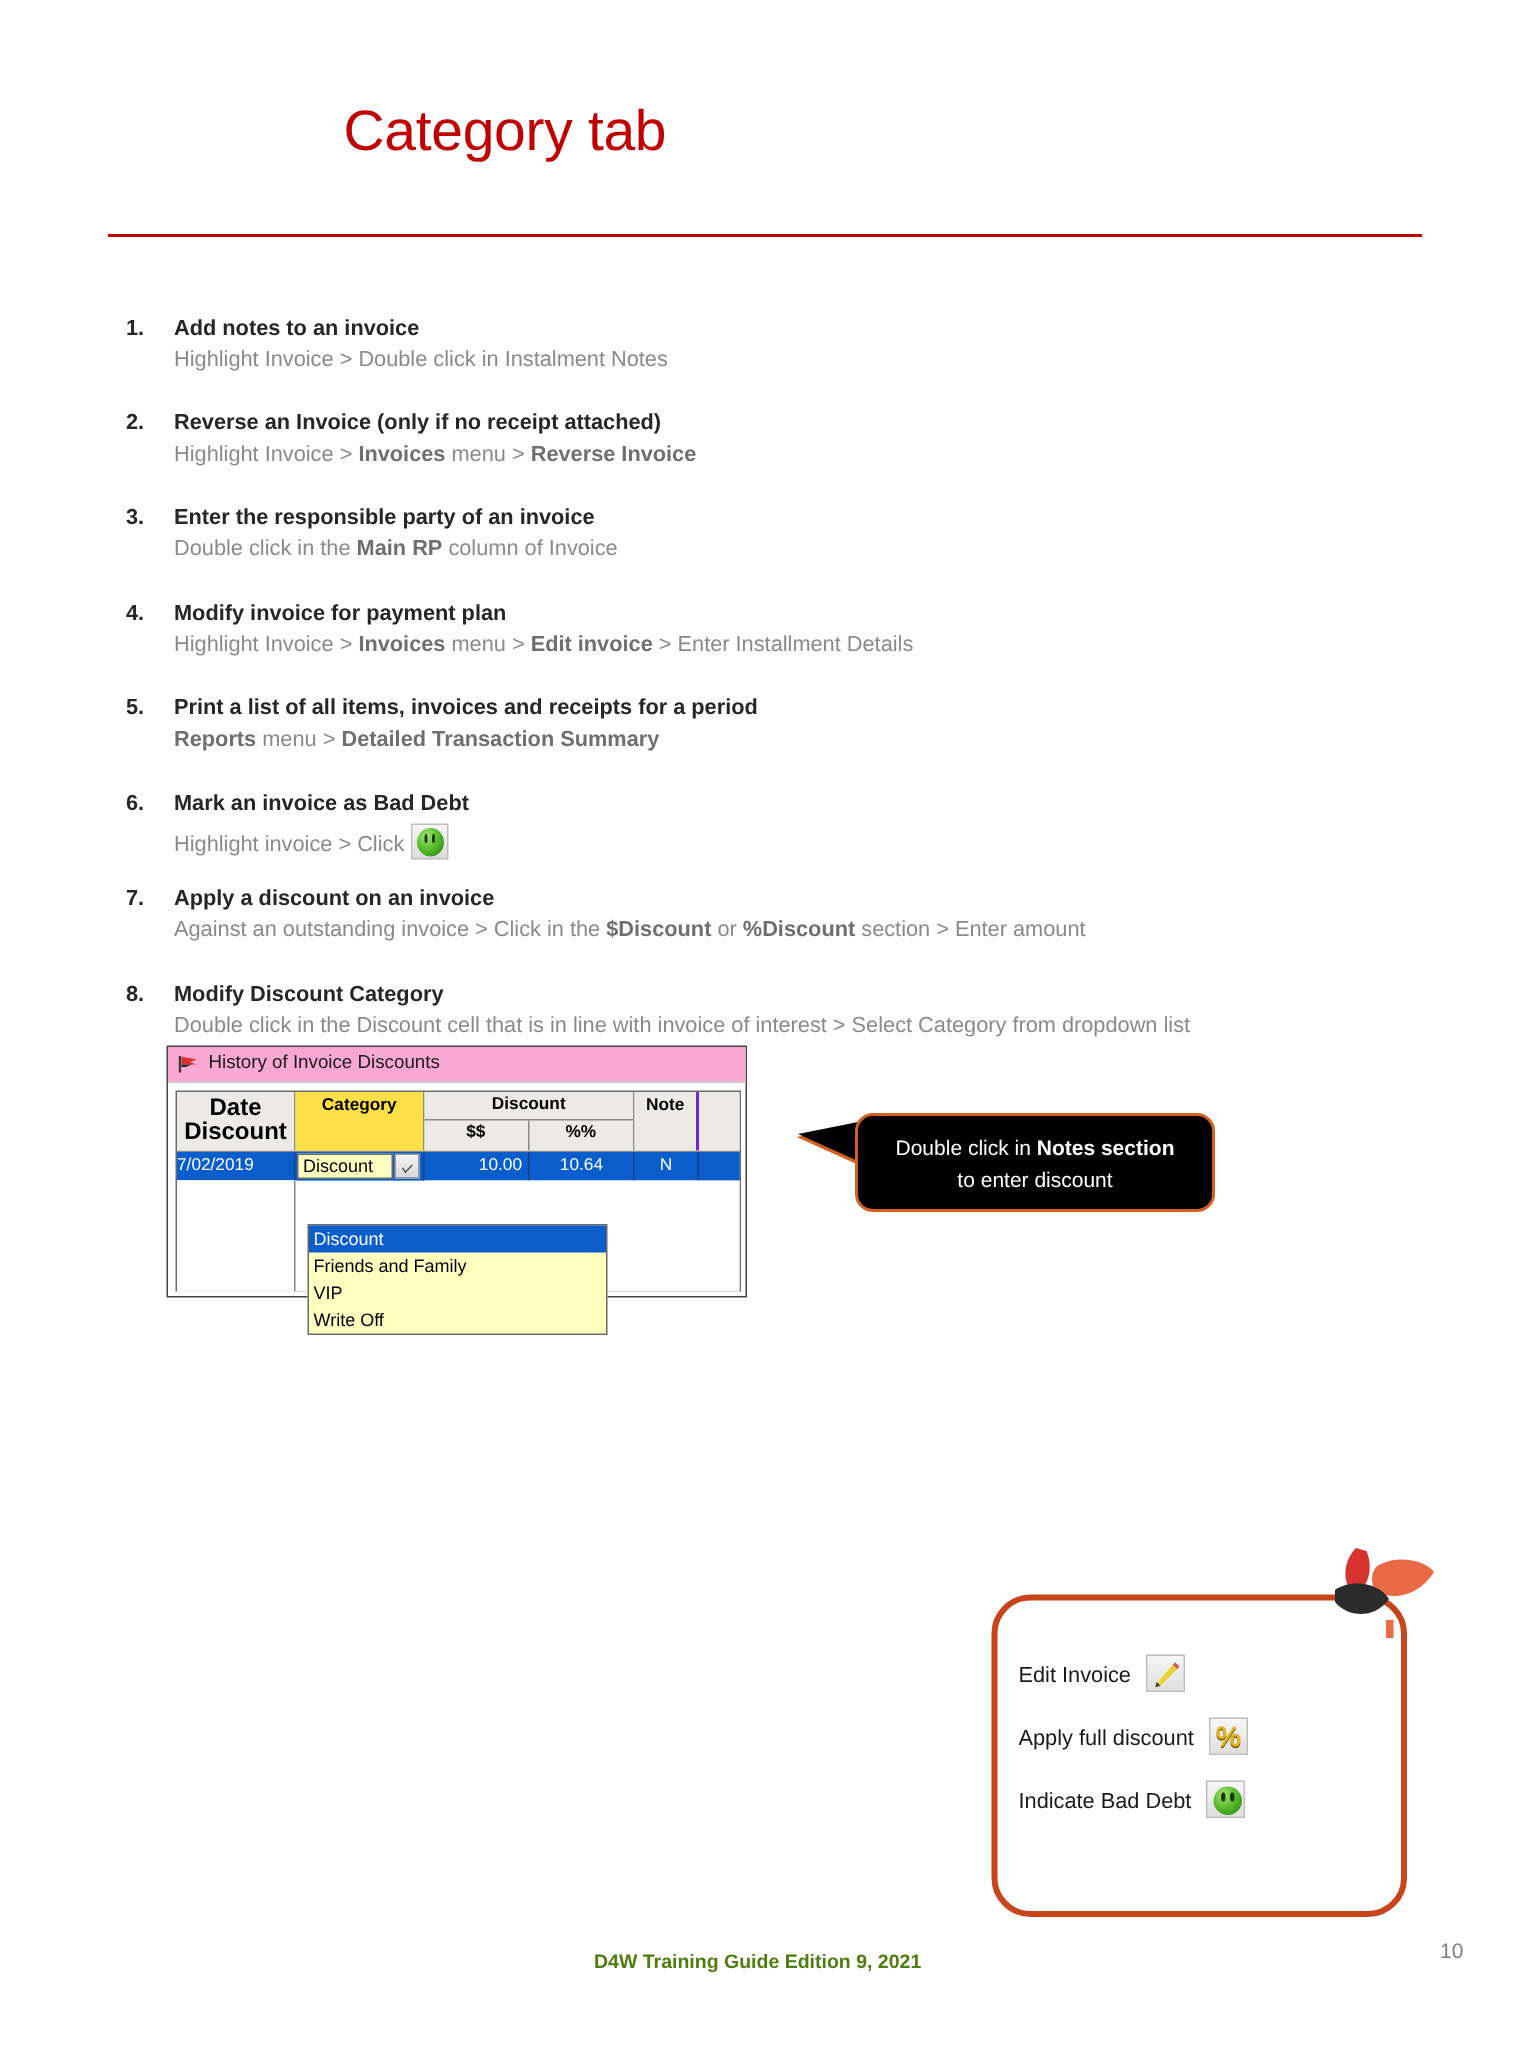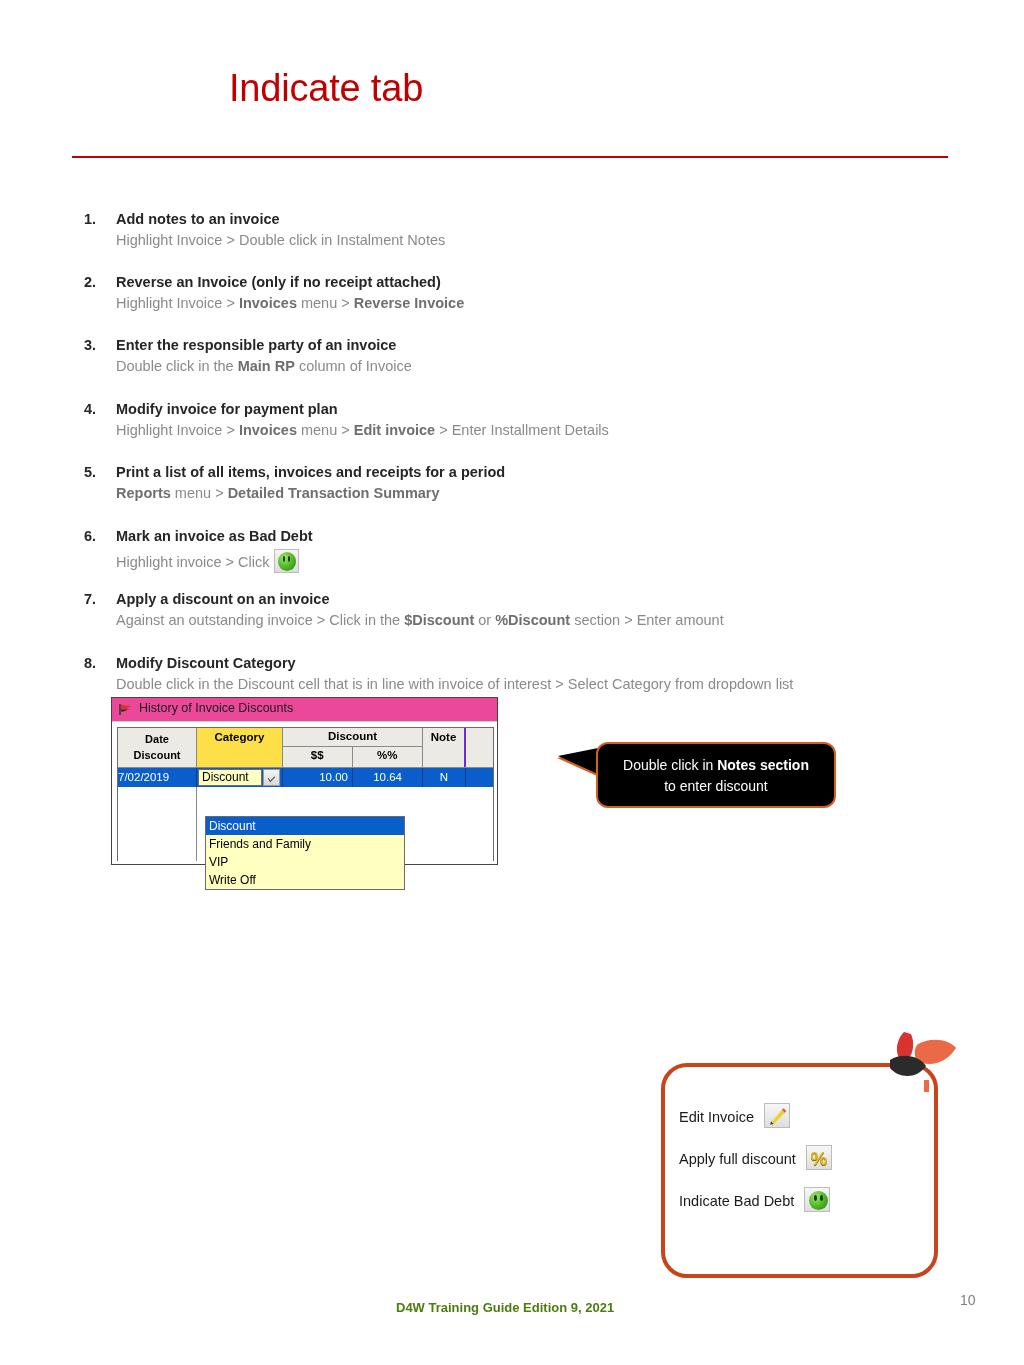--- a/index.html
+++ b/index.html
@@ -152,21 +152,21 @@
     top: 697px;
     width: 387px;
     height: 168px;
     background: #ffffff;
     border: 1px solid #444444;
     font-family: "Liberation Sans", sans-serif;
   }
   #d4w-titlebar {
     position: relative;
     height: 24px;
-    background: #ec4899;
+    background: #f9a8d4;
     border-bottom: 1px solid #cfcfcf;
     padding-left: 38px;
   }
   #d4w-titlebar .flag {
     position: absolute;
     left: 6px; top: 5px;
     width: 15px; height: 13px;
   }
   #d4w-titlebar .tl-text {
     position: absolute;
@@ -177,21 +177,21 @@
   #d4w-grid {
     position: absolute;
     left: 5px; top: 29px;
     width: 377px; height: 134px;
     border: 1px solid #6b6b6b;
     background: #ffffff;
   }
   
   #hdr-block { display: flex; height: 40px; border-bottom: 1px solid #8a8a8a; }
   #hdr-date { width: 79px; border-right: 1px solid #8a8a8a; background: #eceae4;
-    font-weight: bold; font-size: 11px; text-align: center; padding-top: 3px; line-height: 16px; }
+    font-weight: bold; font-size: 16px; text-align: center; padding-top: 3px; line-height: 16px; }
   #hdr-cat { width: 86px; border-right: 1px solid #8a8a8a; background: #fde047;
     font-weight: bold; font-size: 11.5px; text-align: center; padding-top: 3px; }
   #hdr-disc { width: 140px; border-right: 1px solid #8a8a8a; background: #eceae4; }
   #hdr-disc .top { height: 19px; border-bottom: 1px solid #8a8a8a; font-weight: bold;
     font-size: 11.5px; text-align: center; padding-top: 2px; }
   #hdr-disc .bot { display: flex; height: 20px; }
   #hdr-disc .bot div { width: 70px; font-weight: bold; font-size: 11.5px; text-align: center; padding-top: 2px; }
   #hdr-disc .bot div:first-child { border-right: 1px solid #8a8a8a; }
   #hdr-note { width: 43px; border-right: 2px solid #6d28d9; background: #eceae4;
     font-weight: bold; font-size: 11.5px; text-align: center; padding-top: 3px; }
@@ -238,21 +238,21 @@
   }
   #dropdown .opt.sel { background: #0a5ecb; color: #ffffff; }
 
   
   #grid-blank { position: absolute; left:0; top: 59px; width: 375px; height: 74px; background:#fff; }
   #grid-rowhdr { position: absolute; left:0; top:59px; width: 79px; height: 74px; background:#fff; border-right: 1px solid #8a8a8a; }
 
   
   #callout {
     position: absolute;
-    left: 596px;
+    left: 570px;
     top: 742px;
     width: 240px;
     height: 79px;
   }
   #callout .bubble {
     position: absolute;
     left: 0; top: 0;
     width: 240px; height: 66px;
     background: #000000;
     border: 2px solid #d4601f;
@@ -337,21 +337,21 @@
     color: #808080;
     margin-left: 38px;
   }
 </style>
 </head>
 <body>
 
 <div id="page">
 
 
-  <div id="page-title">Indicate tab</div>
+  <div id="page-title">Category tab</div>
   <div id="title-rule"></div>
 
   <div id="steps">
 
     <div class="step" style="top:211px">
       <div class="num">1.</div>
       <div class="head">Add notes to an invoice</div>
       <div class="sub">Highlight Invoice &gt; Double click in Instalment Notes</div>
     </div>
 

